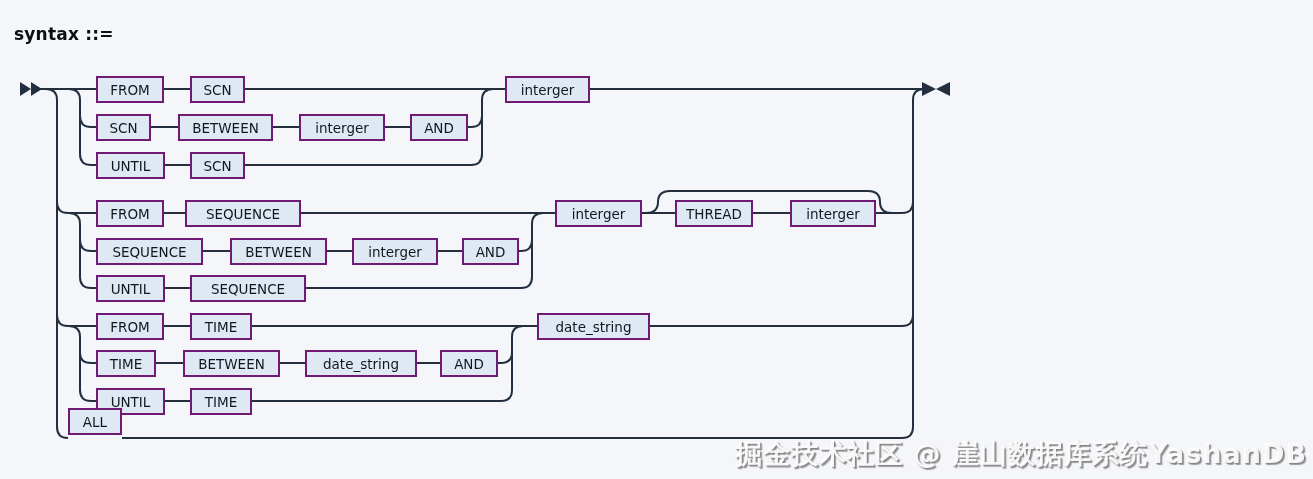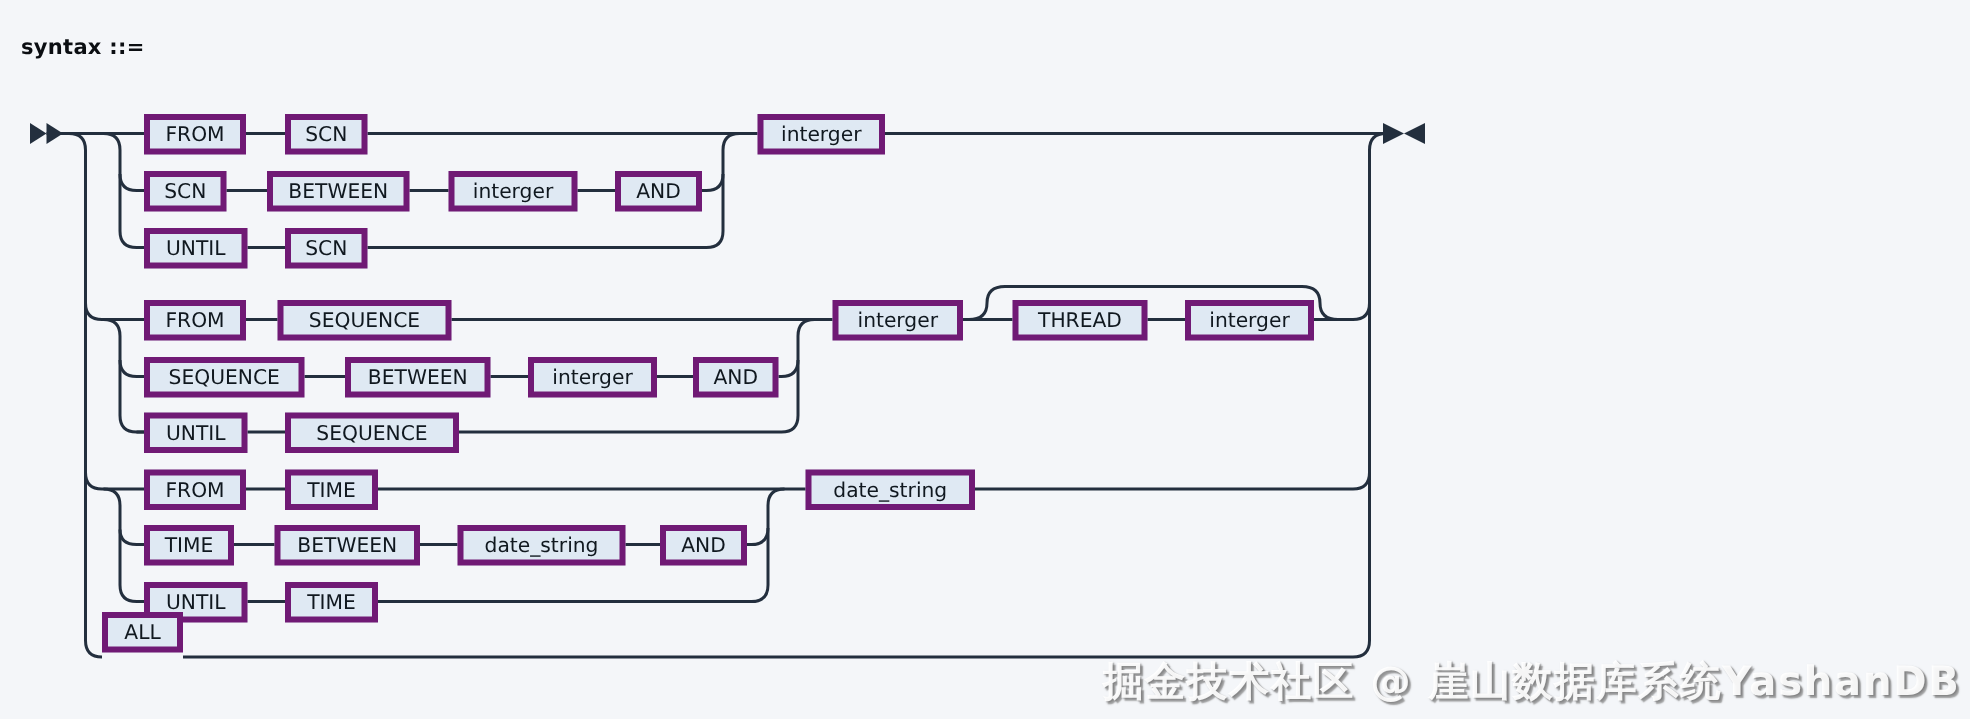--- a/index.html
+++ b/index.html
@@ -13,21 +13,21 @@
   }
   .stage {
     position: relative;
     width: 1313px;
     height: 479px;
   }
   .page-title {
     position: absolute;
     left: 14px;
     top: 24px;
-    font-size: 14px;
+    font-size: 17px;
     font-weight: bold;
     color: #0b0e12;
     letter-spacing: 0.2px;
   }
   svg.rails {
     position: absolute;
     left: 0;
     top: 0;
     z-index: 0;
   }
@@ -39,21 +39,21 @@
   svg.rails polygon {
     fill: #232f3e;
     stroke: none;
   }
   .node {
     position: absolute;
     z-index: 1;
     height: 27px;
     box-sizing: border-box;
     background: #dfe9f3;
-    border: 4px solid #701a75;
+    border: 2px solid #701a75;
     color: #10181f;
     font-size: 13.5px;
     display: flex;
     align-items: center;
     justify-content: center;
     white-space: nowrap;
   }
   .watermark {
     position: absolute;
     z-index: 2;
@@ -122,21 +122,21 @@
   <div class="node" style="left:178px;top:114px;width:95px">BETWEEN</div>
   <div class="node" style="left:299px;top:114px;width:86px">interger</div>
   <div class="node" style="left:410px;top:114px;width:58px">AND</div>
 
   <div class="node" style="left:96px;top:152px;width:69px">UNTIL</div>
   <div class="node" style="left:190px;top:152px;width:55px">SCN</div>
 
   <div class="node" style="left:96px;top:200px;width:68px">FROM</div>
   <div class="node" style="left:185px;top:200px;width:116px">SEQUENCE</div>
   <div class="node" style="left:555px;top:200px;width:87px">interger</div>
-  <div class="node" style="left:675px;top:200px;width:90px">THREAD</div>
+  <div class="node" style="left:675px;top:200px;width:78px">THREAD</div>
   <div class="node" style="left:790px;top:200px;width:86px">interger</div>
 
   <div class="node" style="left:96px;top:238px;width:107px">SEQUENCE</div>
   <div class="node" style="left:230px;top:238px;width:97px">BETWEEN</div>
   <div class="node" style="left:352px;top:238px;width:86px">interger</div>
   <div class="node" style="left:462px;top:238px;width:57px">AND</div>
 
   <div class="node" style="left:96px;top:275px;width:69px">UNTIL</div>
   <div class="node" style="left:190px;top:275px;width:116px">SEQUENCE</div>
 

